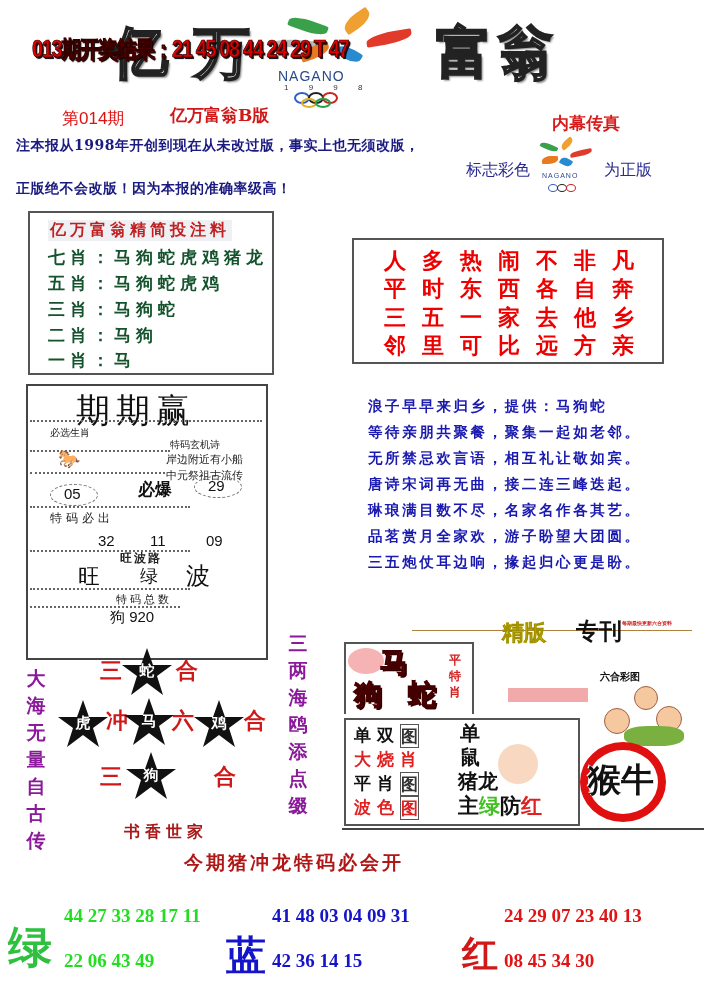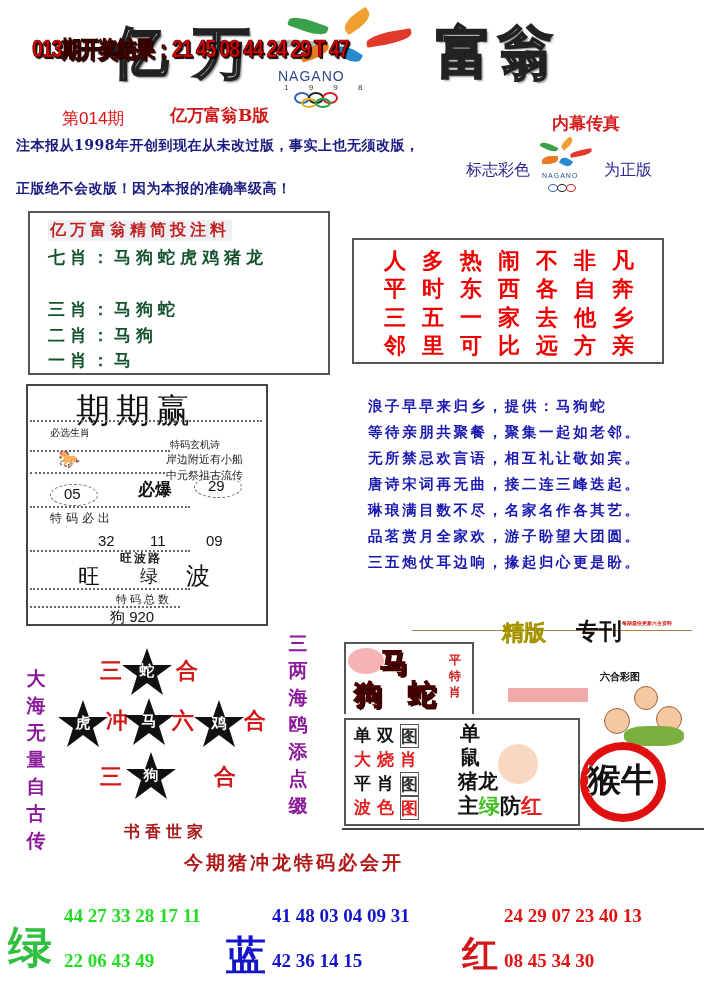--- a/index.html
+++ b/index.html
@@ -17,31 +17,31 @@
   .nagano .year { position: absolute; font-family: "Liberation Sans", sans-serif; color: #333; }
   .ring { position: absolute; border-radius: 50%; border-style: solid; background: transparent; }
 
   .issue-no { left: 62px; top: 107px; font-family: "Liberation Sans", sans-serif; font-size: 17px; color: #e01010; }
   .edition { left: 170px; top: 104px; font-family: "DejaVu Serif", serif; font-size: 17px; font-weight: bold; color: #d01818; }
   .notice { font-family: "DejaVu Serif", serif; font-size: 14px; font-weight: bold; color: #1a1a80; white-space: nowrap; letter-spacing: 0.5px; }
   .fax { left: 552px; top: 112px; font-family: "DejaVu Sans", sans-serif; font-size: 17px; color: #d81c1c; font-weight: bold; }
   .logo-label { font-family: "DejaVu Sans", sans-serif; font-size: 16px; color: #2a2a90; }
 
   
-  .picks-box { left: 28px; top: 211px; width: 302px; height: 164px; border: 2px solid #555; background: #fff; }
+  .picks-box { left: 28px; top: 211px; width: 246px; height: 164px; border: 2px solid #555; background: #fff; }
   .picks-title { position: absolute; left: 18px; top: 7px; font-size: 16px; color: #c02020; font-weight: bold; letter-spacing: 4px; background: #eef0f4; padding: 0 2px; }
   .pick-row { position: absolute; left: 18px; font-size: 17px; color: #14532d; font-weight: bold; letter-spacing: 5px; white-space: nowrap; }
 
   
   .poem-box { left: 352px; top: 238px; width: 312px; height: 126px; border: 2px solid #555; background: #fff; }
   .poem-row { position: absolute; left: 22px; display: flex; }
   .poem-row span { width: 38px; font-size: 22px; color: #ee0000; font-weight: bold; text-align: center; display: inline-block; }
 
   
-  .qqy-box { left: 26px; top: 384px; width: 242px; height: 242px; border: 2px solid #444; background: #fff; }
+  .qqy-box { left: 26px; top: 384px; width: 242px; height: 276px; border: 2px solid #444; background: #fff; }
   .qqy-title { position: absolute; left: 48px; top: 2px; font-size: 34px; color: #111; letter-spacing: 6px; font-family: "DejaVu Serif", serif; }
   .dotline { position: absolute; left: 2px; width: 160px; height: 2px; border-top: 2px dotted #666; }
   .qqy-small { position: absolute; font-size: 10px; color: #222; white-space: nowrap; }
   .qqy-num { position: absolute; font-family: "Liberation Sans", sans-serif; font-size: 15px; color: #111; }
   .burst { position: absolute; border: 1px dashed #777; border-radius: 50%; }
 
   
   .blue-poem { left: 368px; top: 397px; }
   .blue-line { font-size: 14.5px; color: #1a1ab0; font-weight: bold; letter-spacing: 2.6px; height: 26px; white-space: nowrap; font-family: "DejaVu Serif", serif; }
 
@@ -110,20 +110,21 @@
   <span class="word" style="left:10px;top:34px;font-size:7px;">NAGANO</span>
   <div class="ring" style="left:16px;top:46px;width:10px;height:8px;border-width:1px;border-color:#3060c0;"></div>
   <div class="ring" style="left:25px;top:46px;width:10px;height:8px;border-width:1px;border-color:#222;"></div>
   <div class="ring" style="left:34px;top:46px;width:10px;height:8px;border-width:1px;border-color:#d02020;"></div>
 </div>
 <span class="abs logo-label" style="left:604px;top:160px;">为正版</span>
 
 <div class="abs picks-box">
   <span class="picks-title">亿万富翁精简投注料</span>
   <div class="pick-row" style="top:33px;">七肖：马狗蛇虎鸡猪龙</div>
+  <div class="pick-row" style="top:59px;">五肖：马狗蛇虎鸡</div>
   <div class="pick-row" style="top:85px;">三肖：马狗蛇</div>
   <div class="pick-row" style="top:111px;">二肖：马狗</div>
   <div class="pick-row" style="top:136px;">一肖：马</div>
 </div>
 
 <div class="abs poem-box">
   <div class="poem-row" style="top:6px;">
     <span>人</span>
       <span>多</span>
       <span>热</span>

